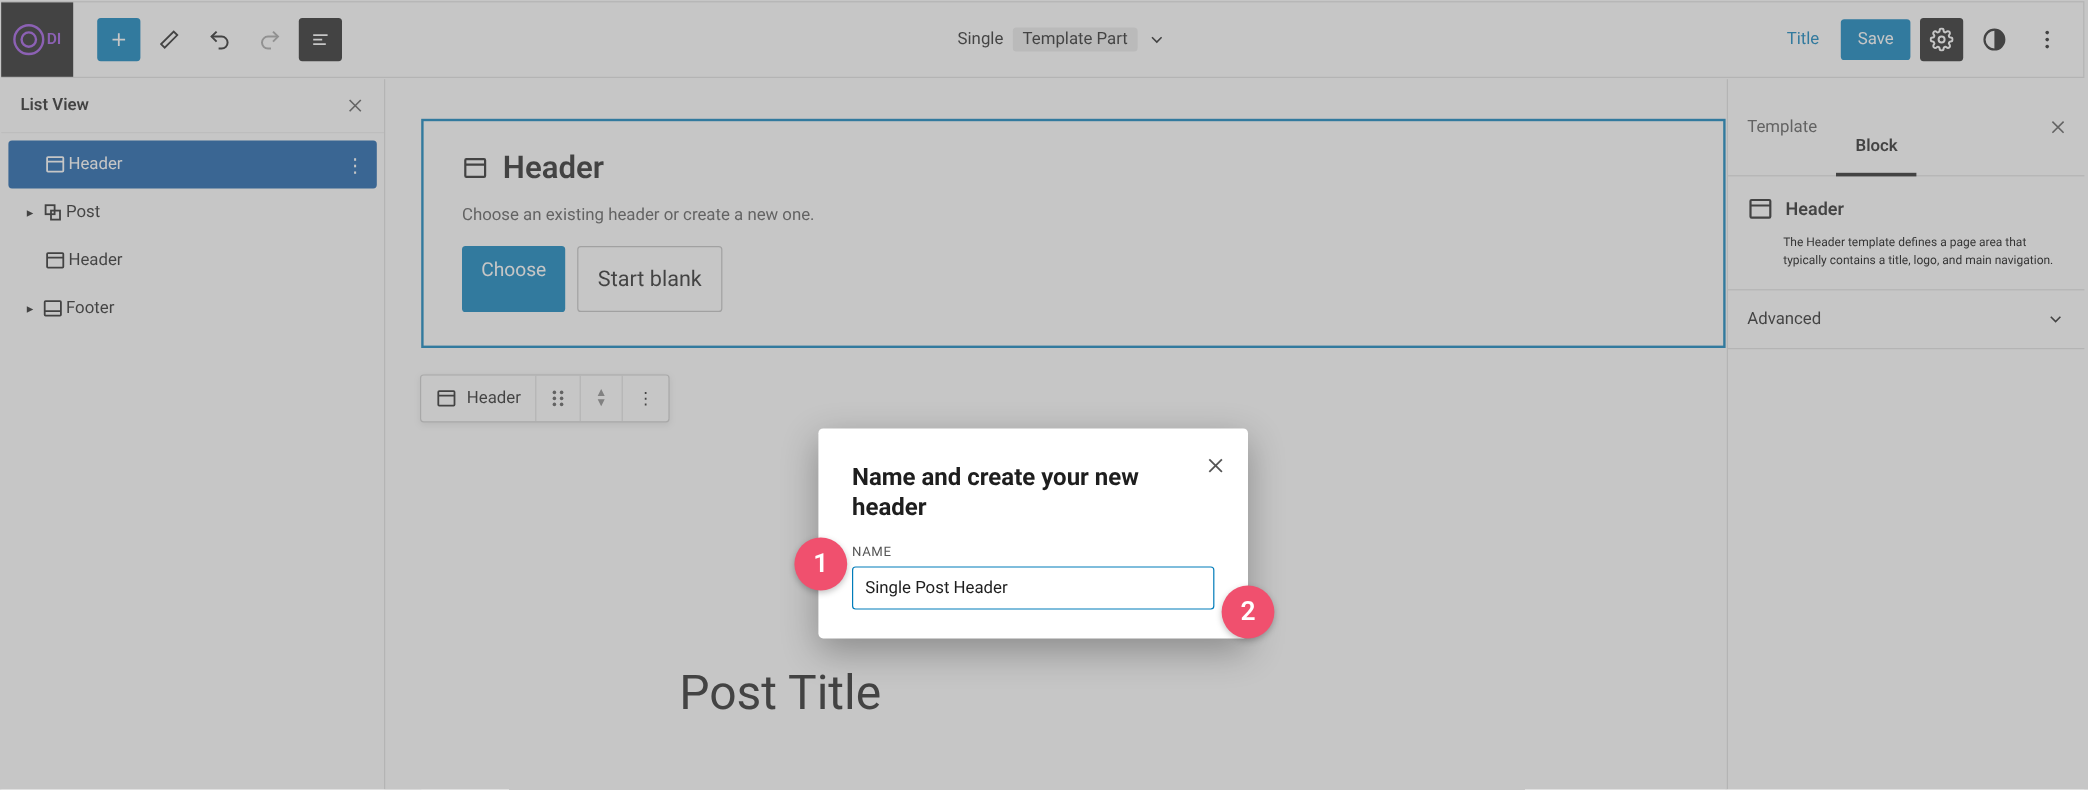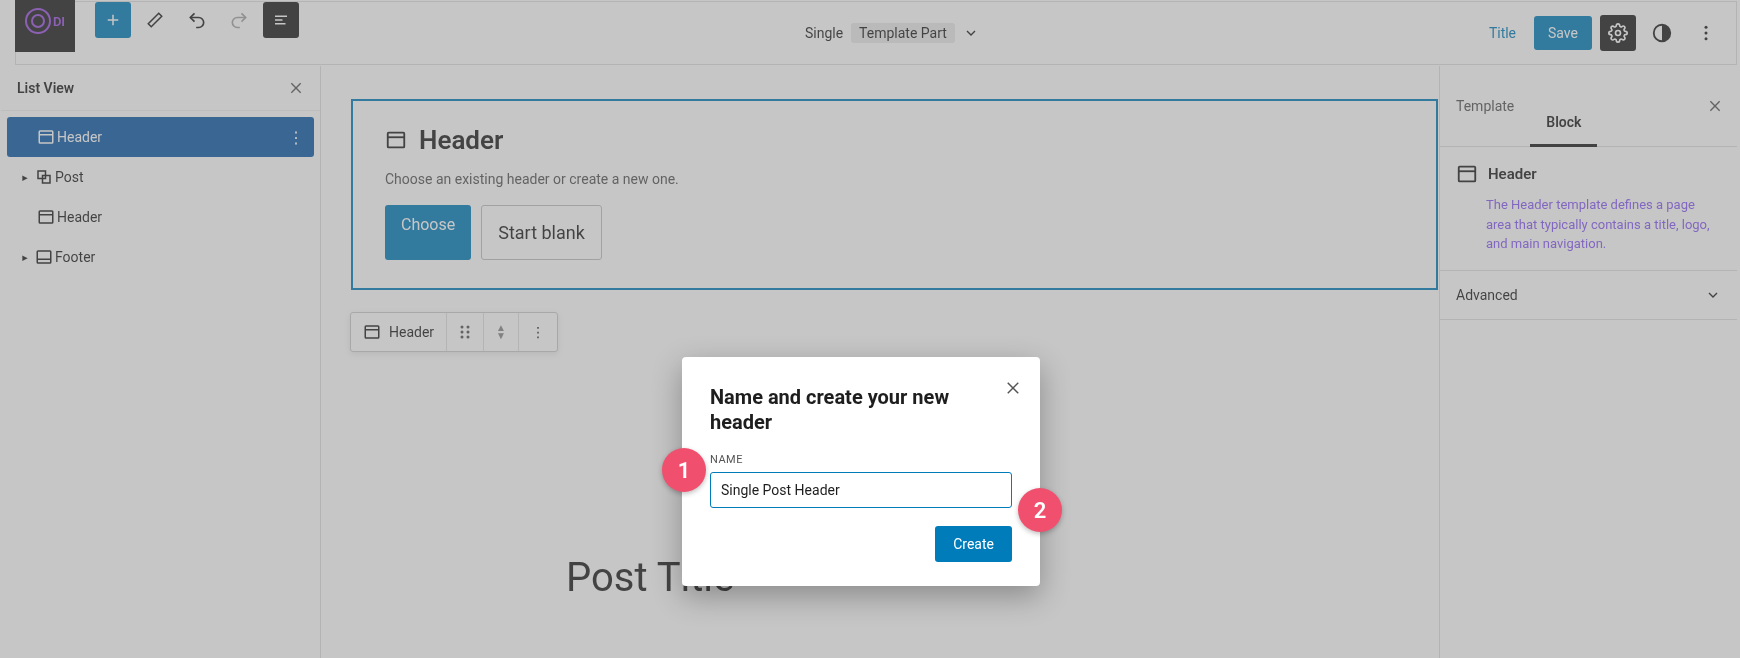--- a/index.html
+++ b/index.html
@@ -10,21 +10,21 @@
   --border:#e0e0e0;
   --sel-blue:#0e5aa7;
   --accent:#f0506e;
   --purple:#9b51e0;
 }
 *{box-sizing:border-box;font-family:-apple-system,BlinkMacSystemFont,"Segoe UI",Roboto,sans-serif;}
 html,body{margin:0;padding:0;width:1740px;height:658px;overflow:hidden;position:relative;}
 body{background:#fff;}
 
 
-.topbar{position:absolute;left:15px;right:3px;top:1px;height:64px;border:1px solid var(--border);display:flex;padding:0 12px;background:#fff;}
+.topbar{position:absolute;left:1px;right:3px;top:1px;height:64px;border:1px solid var(--border);display:flex;align-items:center;padding:0 12px;background:#fff;}
 .logo-cell{width:60px;height:62px;margin:-12px 0 -12px -13px;background:#1e1e1e;display:flex;align-items:center;justify-content:center;}
 .logo-circ{width:26px;height:26px;border-radius:50%;border:2px solid var(--purple);display:flex;align-items:center;justify-content:center;position:relative;}
 .logo-circ::after{content:"";width:10px;height:10px;border:2px solid var(--purple);border-radius:50%;}
 .logo-text{color:var(--purple);font-size:13px;font-weight:600;margin-left:2px;}
 .tb-gap{width:20px;}
 .tb-btn{width:36px;height:36px;border-radius:3px;display:flex;align-items:center;justify-content:center;margin-right:6px;color:#1e1e1e;}
 .tb-add{background:var(--wp-blue-act);color:#fff;}
 .tb-doc{background:#1e1e1e;color:#fff;}
 .tb-center{flex:1;display:flex;align-items:center;justify-content:center;gap:8px;font-size:14px;color:#1e1e1e;}
 .tb-center .pill{background:#eaeaea;padding:2px 8px;border-radius:3px;}
@@ -49,21 +49,21 @@
 
 .rightpanel{position:absolute;right:3px;top:66px;bottom:0;width:298px;background:#fff;border-left:1px solid var(--border);}
 .rp-tabs{display:flex;align-items:center;border-bottom:1px solid var(--border);}
 .rp-tab{padding:16px 16px;font-size:14px;color:#555;position:relative;}
 .rp-tab.act{color:#1e1e1e;font-weight:600;margin-top:32px;}
 .rp-tab.act::after{content:"";position:absolute;left:0;right:0;bottom:-1px;height:3px;background:#1e1e1e;}
 .rp-close{margin-left:auto;padding:0 14px;font-size:18px;color:#555;}
 .rp-block{padding:16px;border-bottom:1px solid var(--border);}
 .rp-block-head{display:flex;align-items:center;gap:10px;margin-bottom:10px;}
 .rp-block-name{font-size:15px;font-weight:600;color:#1e1e1e;}
-.rp-block-desc{font-size:13px;color:#8b5cf6;line-height:1.5;margin-left:30px;}
+.rp-block-desc{font-size:10px;color:#000000;line-height:1.5;margin-left:30px;}
 .rp-adv{padding:16px;display:flex;align-items:center;justify-content:space-between;font-size:14px;color:#1e1e1e;border-bottom:1px solid var(--border);}
 
 
 .canvas{position:absolute;left:351px;right:302px;top:66px;bottom:0;background:#fff;}
 .card{margin:33px 0 0 0;border:2px solid var(--wp-blue-act);padding:24px 32px 28px;background:#fff;}
 .card-h{display:flex;align-items:center;gap:12px;margin-bottom:16px;}
 .card-title{font-size:26px;font-weight:600;color:#1e1e1e;}
 .card-sub{font-size:14px;color:#555;margin-bottom:18px;}
 .card-btns{display:flex;gap:10px;}
 .btn-primary{background:var(--wp-blue-act);color:#fff;font-size:16px;padding:10px 16px;border-radius:3px;}
@@ -309,19 +309,16 @@
 <div class="modal">
   <div class="modal-title">Name and create your new header</div>
   <span class="modal-close">
     <svg width="18" height="18" viewBox="0 0 24 24" fill="none" stroke="currentColor" stroke-width="2">
         <line x1="5" y1="5" x2="19" y2="19"></line>
         <line x1="19" y1="5" x2="5" y2="19"></line>
       </svg>
   </span>
   <div class="modal-label">NAME</div>
   <input class="modal-input" value="Single Post Header" style="">
-  <div class="modal-foot">
-    <span class="modal-create">Create</span>
-  </div>
 </div>
 
 <div class="badge" style="left:662px;top:448px;">1</div>
 <div class="badge" style="left:1018px;top:488px;">2</div>
 
 </body></html>

